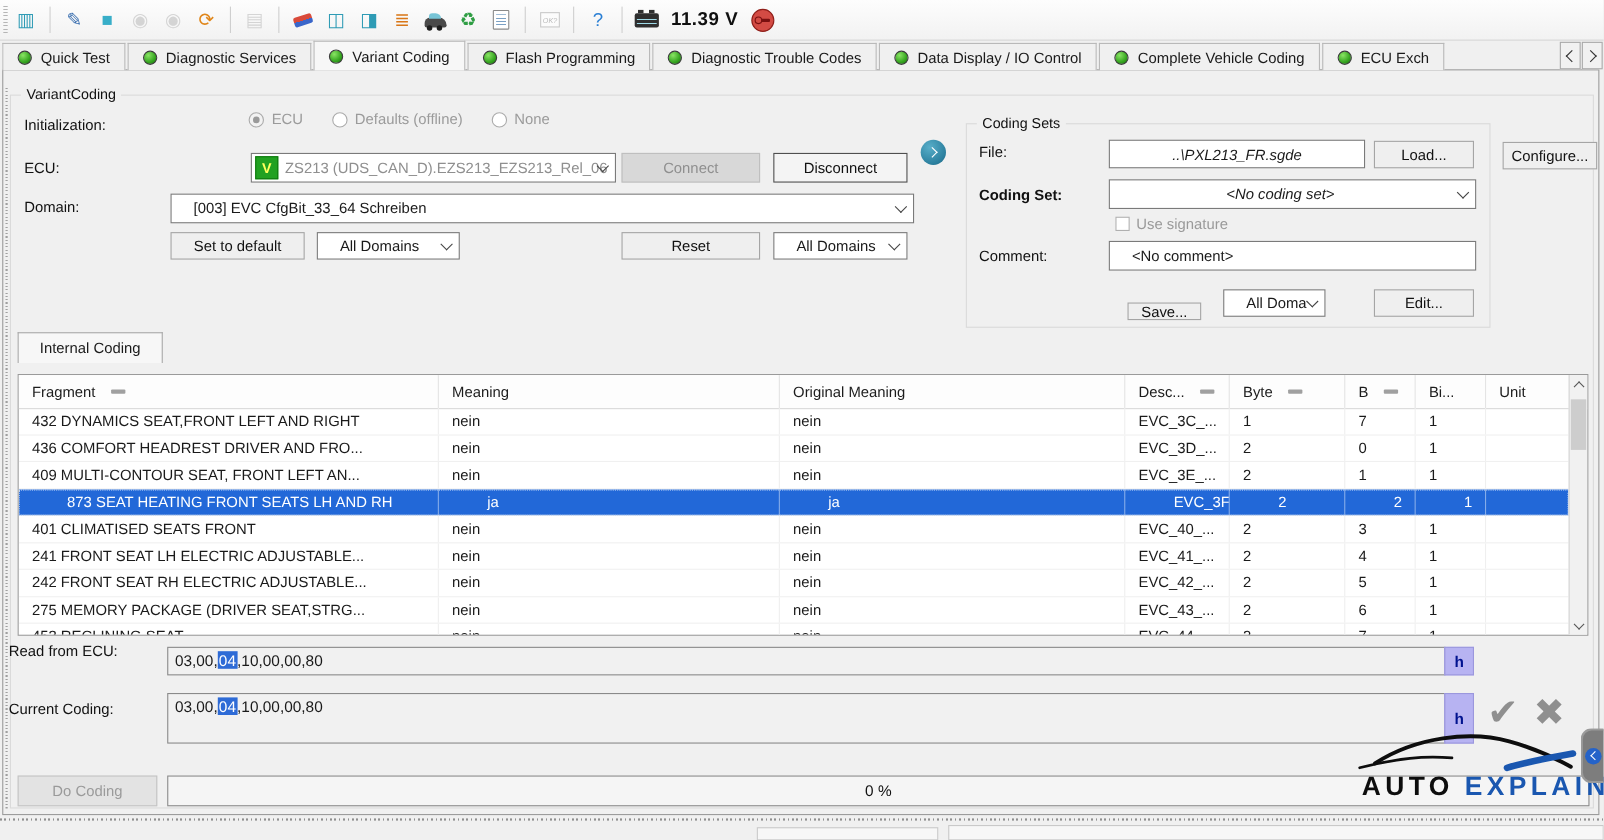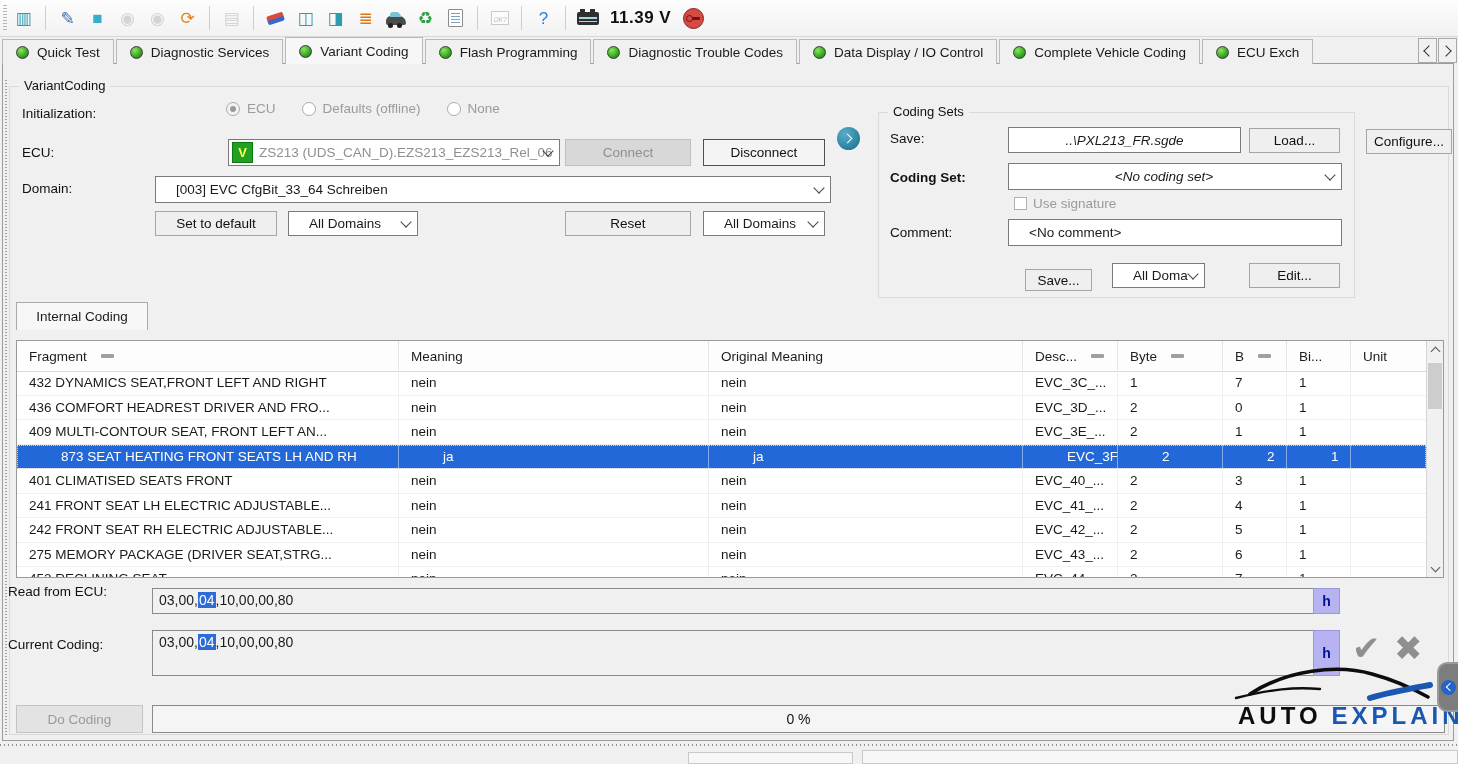--- a/index.html
+++ b/index.html
@@ -170,21 +170,21 @@
   .cb-alldom1{left:288px;top:211px;width:130px;height:25px;}
   .b-reset{left:565px;top:211px;width:126px;height:25px;}
   .cb-alldom2{left:703px;top:211px;width:122px;height:25px;}
   .l-file{left:890px;top:131px;} .l-cset{left:890px;top:170px;font-weight:bold;} .l-comment{left:890px;top:225px;}
   .f-file{left:1008px;top:127px;width:233px;height:26px;}
   .b-load{left:1249px;top:128px;width:91px;height:25px;}
   .b-configure{left:1366px;top:129px;width:86px;height:25px;}
   .cb-cset{left:1008px;top:163px;width:334px;height:27px;}
   .sig-box{left:1014px;top:197px;} .l-sig{left:1033px;top:196px;}
   .f-comment{left:1008px;top:219px;width:334px;height:27px;}
-  .b-save{left:1025px;top:269px;width:67px;height:22px;text-align:center;}
+  .b-save{left:1025px;top:275px;width:67px;height:16px;text-align:center;}
   .cb-alldoma{left:1112px;top:263px;width:93px;height:25px;}
   .b-edit{left:1249px;top:263px;width:91px;height:25px;}
   .l-read{left:8px;top:584px;} .l-curr{left:8px;top:637px;}
   .f-read{left:152px;top:588px;width:1162px;height:26px;}
   .h-read{left:1313px;top:588px;width:27px;height:26px;}
   .f-curr{left:152px;top:630px;width:1162px;height:46px;}
   .h-curr{left:1313px;top:630px;width:27px;height:46px;}
   .i-check{left:1352px;top:628px;font-size:34px;}
   .i-cross{left:1394px;top:628px;font-size:34px;}
   .b-docoding{left:16px;top:705px;width:127px;height:28px;}
@@ -330,21 +330,21 @@
   <div class="combo padl cb-alldom1">
     <span>All Domains</span>
     <span class="cchev"></span>
   </div>
   <div class="btn b-reset">Reset</div>
   <div class="combo padl cb-alldom2">
     <span>All Domains</span>
     <span class="cchev"></span>
   </div>
 
-  <span class="lbl l-file">Save:</span>
+  <span class="lbl l-file">File:</span>
   <div class="field center f-file">..\PXL213_FR.sgde</div>
   <div class="btn b-load">Load...</div>
   <div class="btn b-configure">Configure...</div>
 
   <span class="lbl l-cset">Coding Set:</span>
   <div class="combo center cb-cset">
     <span>&lt;No coding set&gt;</span>
     <span class="cchev"></span>
   </div>
   <div class="checkbox sig-box"></div>

